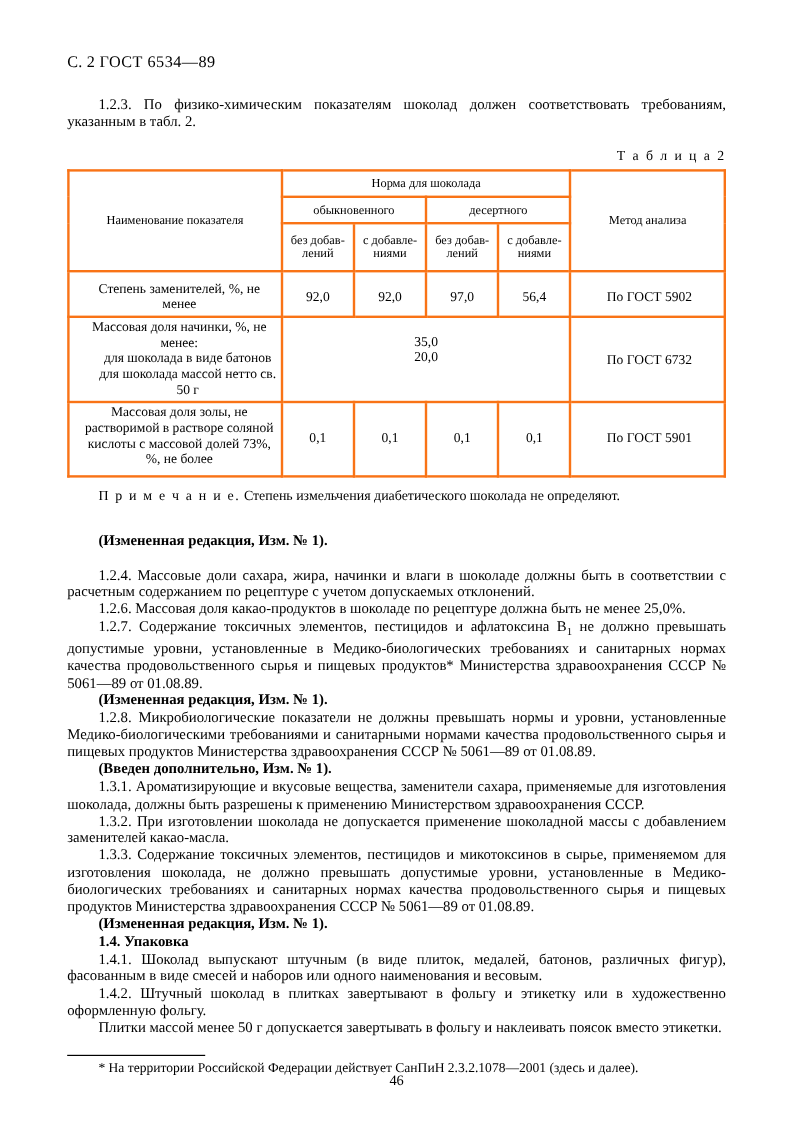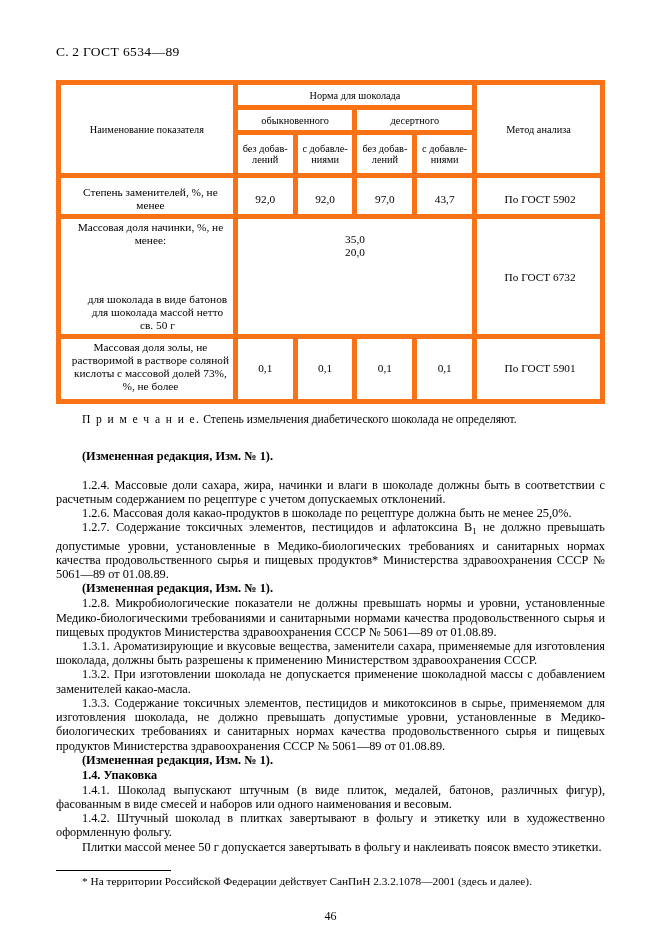--- a/index.html
+++ b/index.html
@@ -49,41 +49,40 @@
     margin: 16px 0 5px 0;
   }
 
   table.maintable {
     border-collapse: collapse;
     width: 100%;
     font-size: 10.3px;
     table-layout: fixed;
   }
   table.maintable td, table.maintable th {
-    border: 5px solid #f97316;
+    border: 2px solid #f97316;
     padding: 2px 3px;
     vertical-align: middle;
     text-align: center;
     font-weight: normal;
   }
   table.maintable .th-top { height: 16px; }
   .cell-name {
     text-align: center;
     font-size: 10.3px;
   }
   .row-label {
     text-align: left;
     padding-left: 10px !important;
     font-size: 11.3px;
     line-height: 13px;
   }
   .row-label .sub {
     padding-left: 14px;
     display: block;
-    margin-top: 46px;
   }
   .row-label .sub2 {
     padding-left: 14px;
     display: block;
   }
   .nums { font-size: 11.3px; }
   .method { font-size: 11.3px; text-align: left; padding-left: 6px !important; }
   .vtop { vertical-align: top; }
   .vbot { vertical-align: bottom; }
 
@@ -110,38 +109,40 @@
     text-align: left;
   }
   .footnote {
     font-size: 11.3px;
     text-indent: 26px;
     line-height: 13px;
     margin: 0;
   }
   .pagefoot {
     position: absolute;
-    bottom: 12px;
+    bottom: 28px;
     left: 0;
     width: 100%;
     text-align: center;
     font-size: 12px;
   }
 </style>
 </head>
 <body>
 
 <div class="page">
 
   <div class="header">
     <span class="pagenum">С. 2</span>
     <span class="std">ГОСТ 6534—89</span>
   </div>
 
-
+  <p class="para">1.2.3.  По  физико-химическим  показателям  шоколад  должен  соответствовать требованиям, указанным в табл. 2.</p>
+
+  <div class="tbl-caption">Т а б л и ц а  2</div>
 
   <table class="maintable">
     <colgroup>
       <col style="width:32.5%">
       <col style="width:11%">
       <col style="width:11%">
       <col style="width:11%">
       <col style="width:11%">
       <col style="width:23.5%">
     </colgroup>
@@ -160,21 +161,21 @@
       <td class="cell-name">с добавле-<br>ниями</td>
       <td class="cell-name">без добав-<br>лений</td>
       <td class="cell-name">с добавле-<br>ниями</td>
     </tr>
 
     <tr>
       <td class="row-label vtop" style="padding-top:8px !important">Степень заменителей, %, не менее</td>
       <td class="nums vtop" style="padding-top:8px !important">92,0</td>
       <td class="nums vtop" style="padding-top:8px !important">92,0</td>
       <td class="nums vtop" style="padding-top:8px !important">97,0</td>
-      <td class="nums vtop" style="padding-top:8px !important">43,7</td>
+      <td class="nums vtop" style="padding-top:8px !important">56,4</td>
       <td class="method vtop" style="padding-top:8px !important">По ГОСТ 5902</td>
     </tr>
 
     <tr>
       <td class="row-label vtop" style="border-top:none">
         <span>Массовая доля начинки, %, не менее:</span>
         <span class="sub">для шоколада в виде батонов</span>
         <span class="sub2">для шоколада массой нетто св. 50 г</span>
       </td>
       <td colspan="4" class="nums" style="border-top:none; vertical-align:top; padding-top:14px !important; line-height:13px">
@@ -201,20 +202,21 @@
 
   <div class="gap-m"></div>
   <p class="small-hdr">(Измененная редакция, Изм. № 1).</p>
 
   <div class="gap-l"></div>
   <p class="para">1.2.4.  Массовые доли сахара, жира, начинки и влаги в шоколаде должны быть в соответствии с расчетным содержанием по рецептуре с учетом допускаемых отклонений.</p>
   <p class="para">1.2.6.  Массовая доля какао-продуктов в шоколаде по рецептуре должна быть не менее 25,0%.</p>
   <p class="para"><span>1.2.7.  Содержание токсичных элементов, пестицидов и афлатоксина В</span><span class="sub-el">1</span><span> не должно превышать допустимые уровни, установленные в Медико-биологических требованиях и санитарных нормах качества продовольственного сырья и пищевых продуктов* Министерства здравоохранения СССР № 5061—89 от 01.08.89.</span></p>
   <p class="small-hdr">(Измененная редакция, Изм. № 1).</p>
   <p class="para">1.2.8.  Микробиологические показатели не должны превышать нормы и уровни, установленные Медико-биологическими требованиями и санитарными нормами качества продовольственного  сырья  и  пищевых  продуктов  Министерства  здравоохранения  СССР  №  5061—89 от 01.08.89.</p>
+  <p class="small-hdr">(Введен дополнительно, Изм. № 1).</p>
   <p class="para">1.3.1.  Ароматизирующие и вкусовые вещества, заменители сахара, применяемые для изготовления шоколада, должны быть разрешены к применению Министерством здравоохранения СССР.</p>
   <p class="para">1.3.2.  При изготовлении шоколада не допускается применение шоколадной массы с добавлением заменителей какао-масла.</p>
   <p class="para">1.3.3.  Содержание токсичных элементов, пестицидов и микотоксинов в сырье, применяемом для изготовления шоколада, не должно превышать допустимые уровни, установленные в Медико-биологических требованиях и санитарных нормах качества продовольственного сырья и пищевых продуктов Министерства здравоохранения СССР № 5061—89 от 01.08.89.</p>
   <p class="small-hdr">(Измененная редакция, Изм. № 1).</p>
   <p class="small-hdr">1.4.  Упаковка</p>
   <p class="para">1.4.1.  Шоколад выпускают штучным (в виде плиток, медалей, батонов, различных фигур), фасованным в виде смесей и наборов или одного наименования и весовым.</p>
   <p class="para">1.4.2.  Штучный шоколад в плитках завертывают в фольгу и этикетку или в художественно оформленную фольгу.</p>
   <p class="para">Плитки массой менее 50 г допускается завертывать в фольгу и наклеивать поясок вместо этикетки.</p>
 
   <hr class="footnote-rule">

